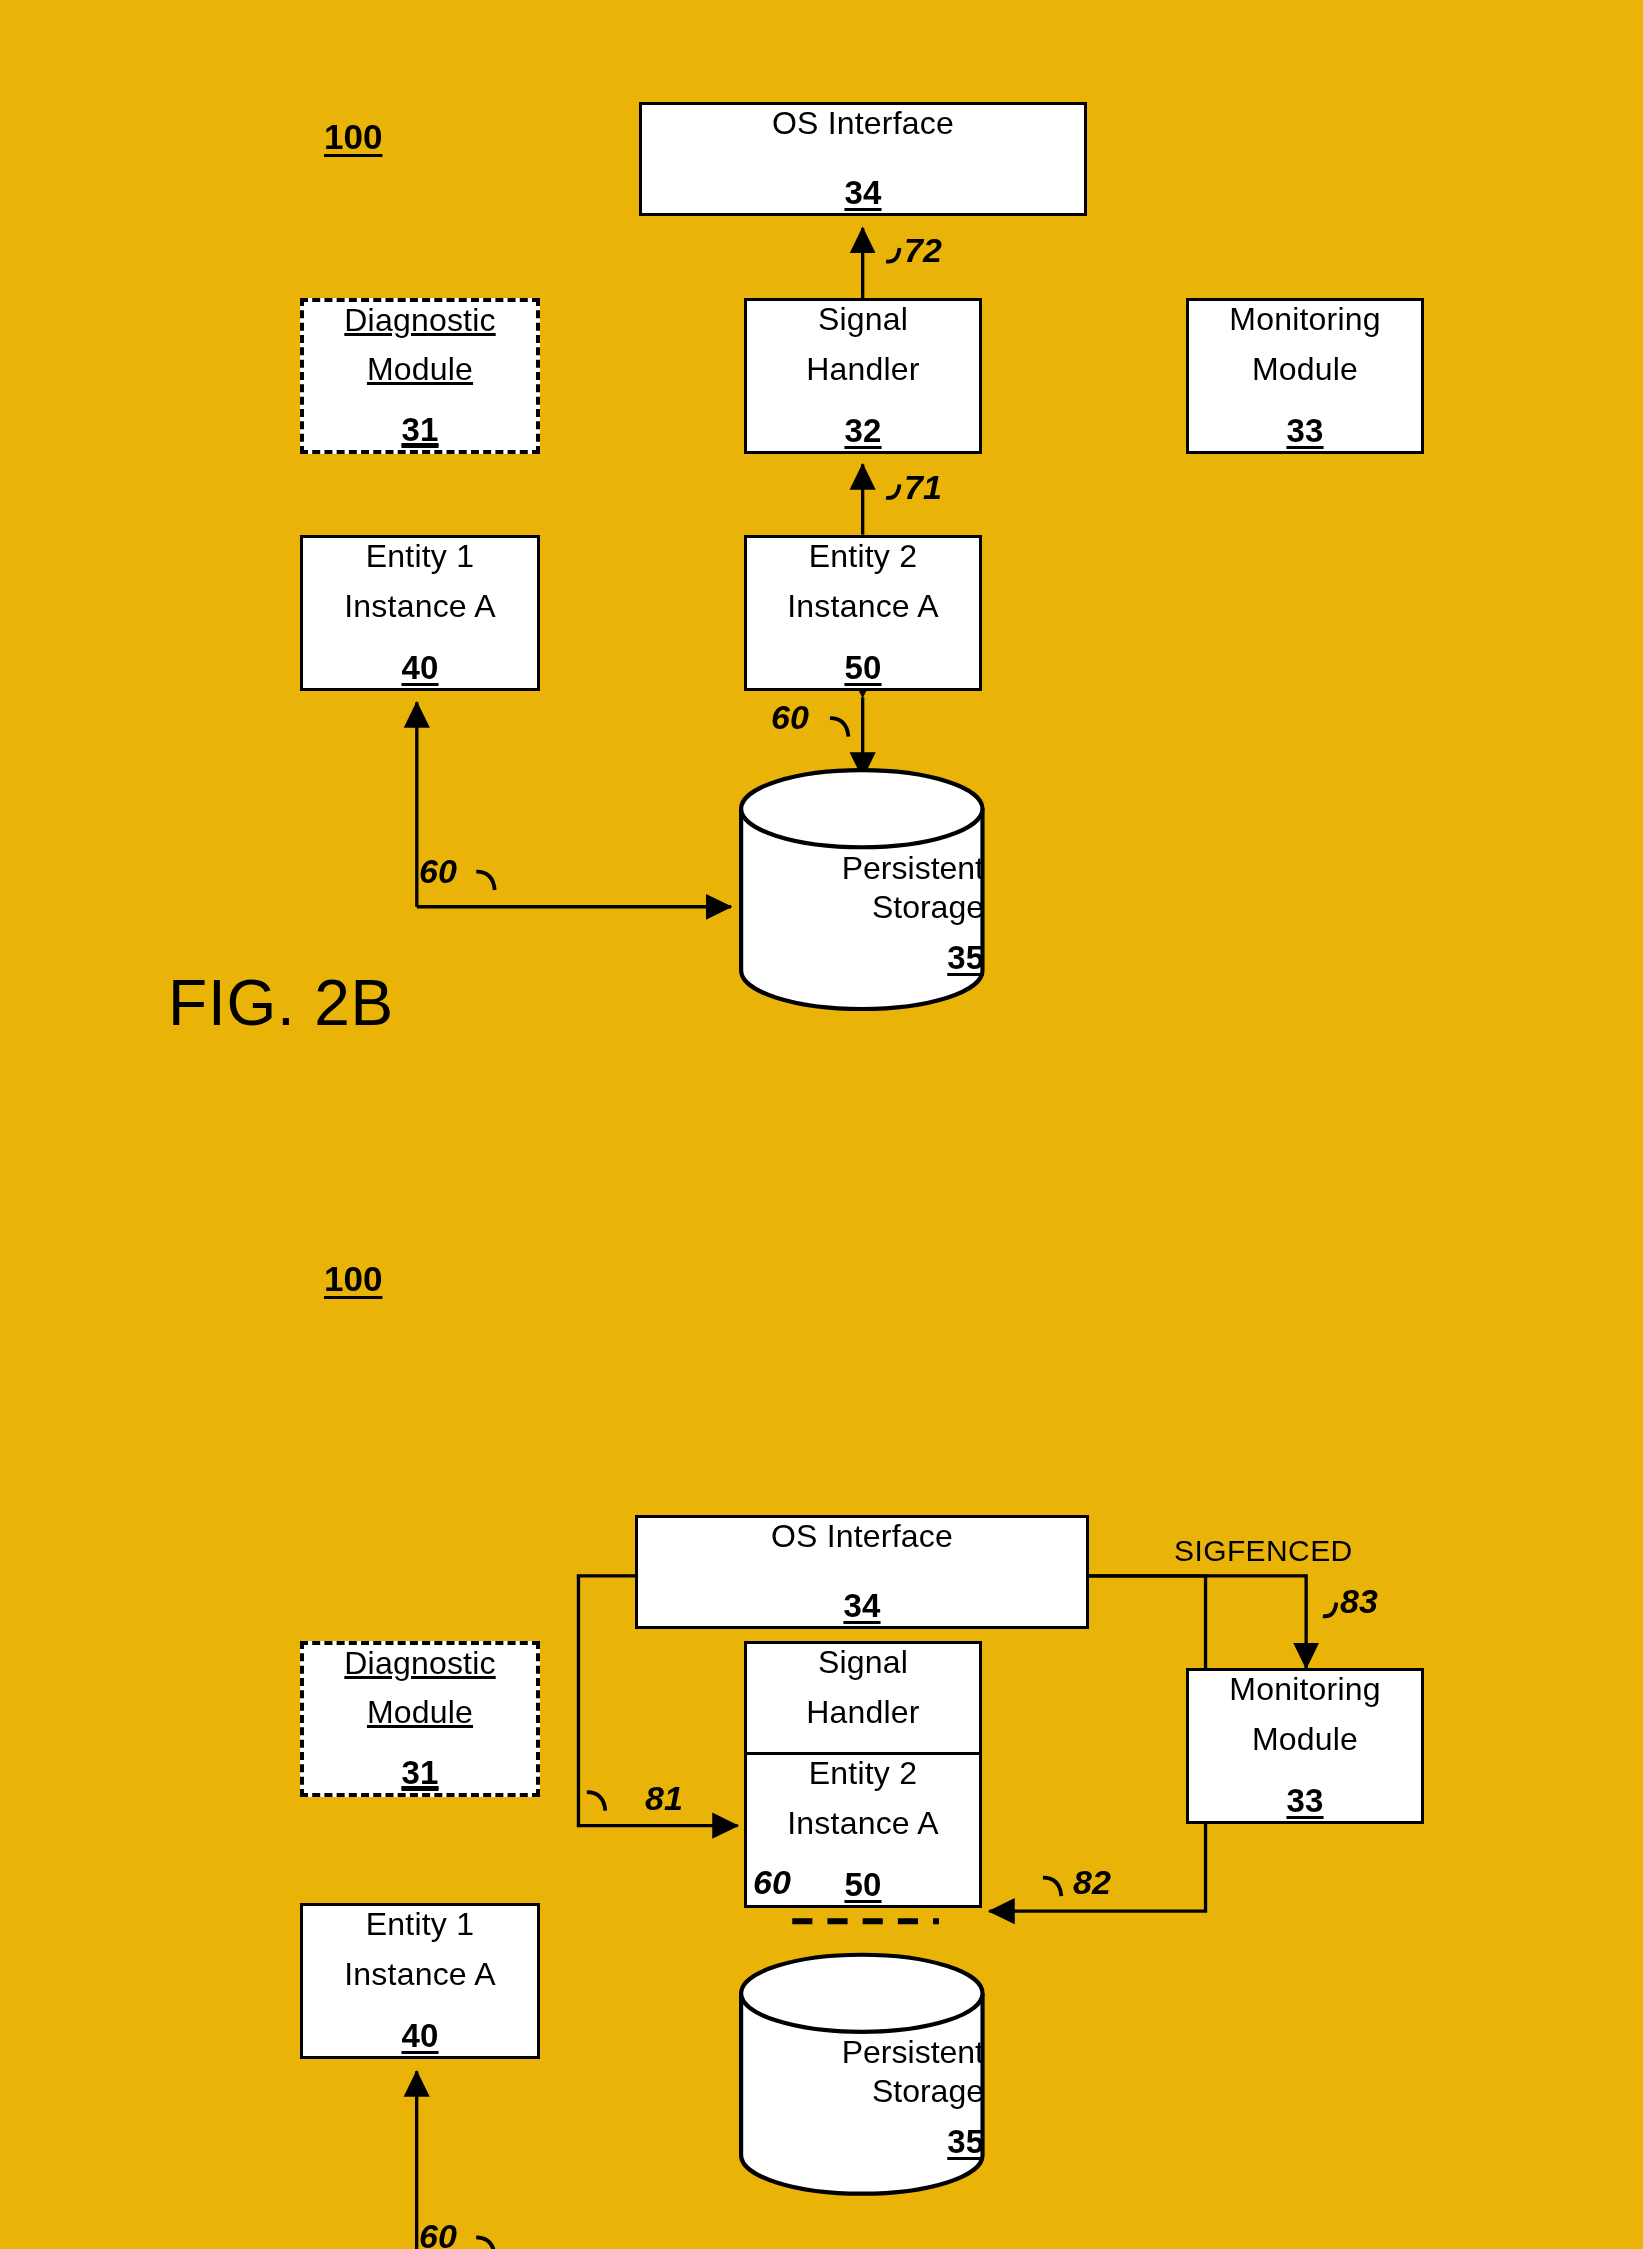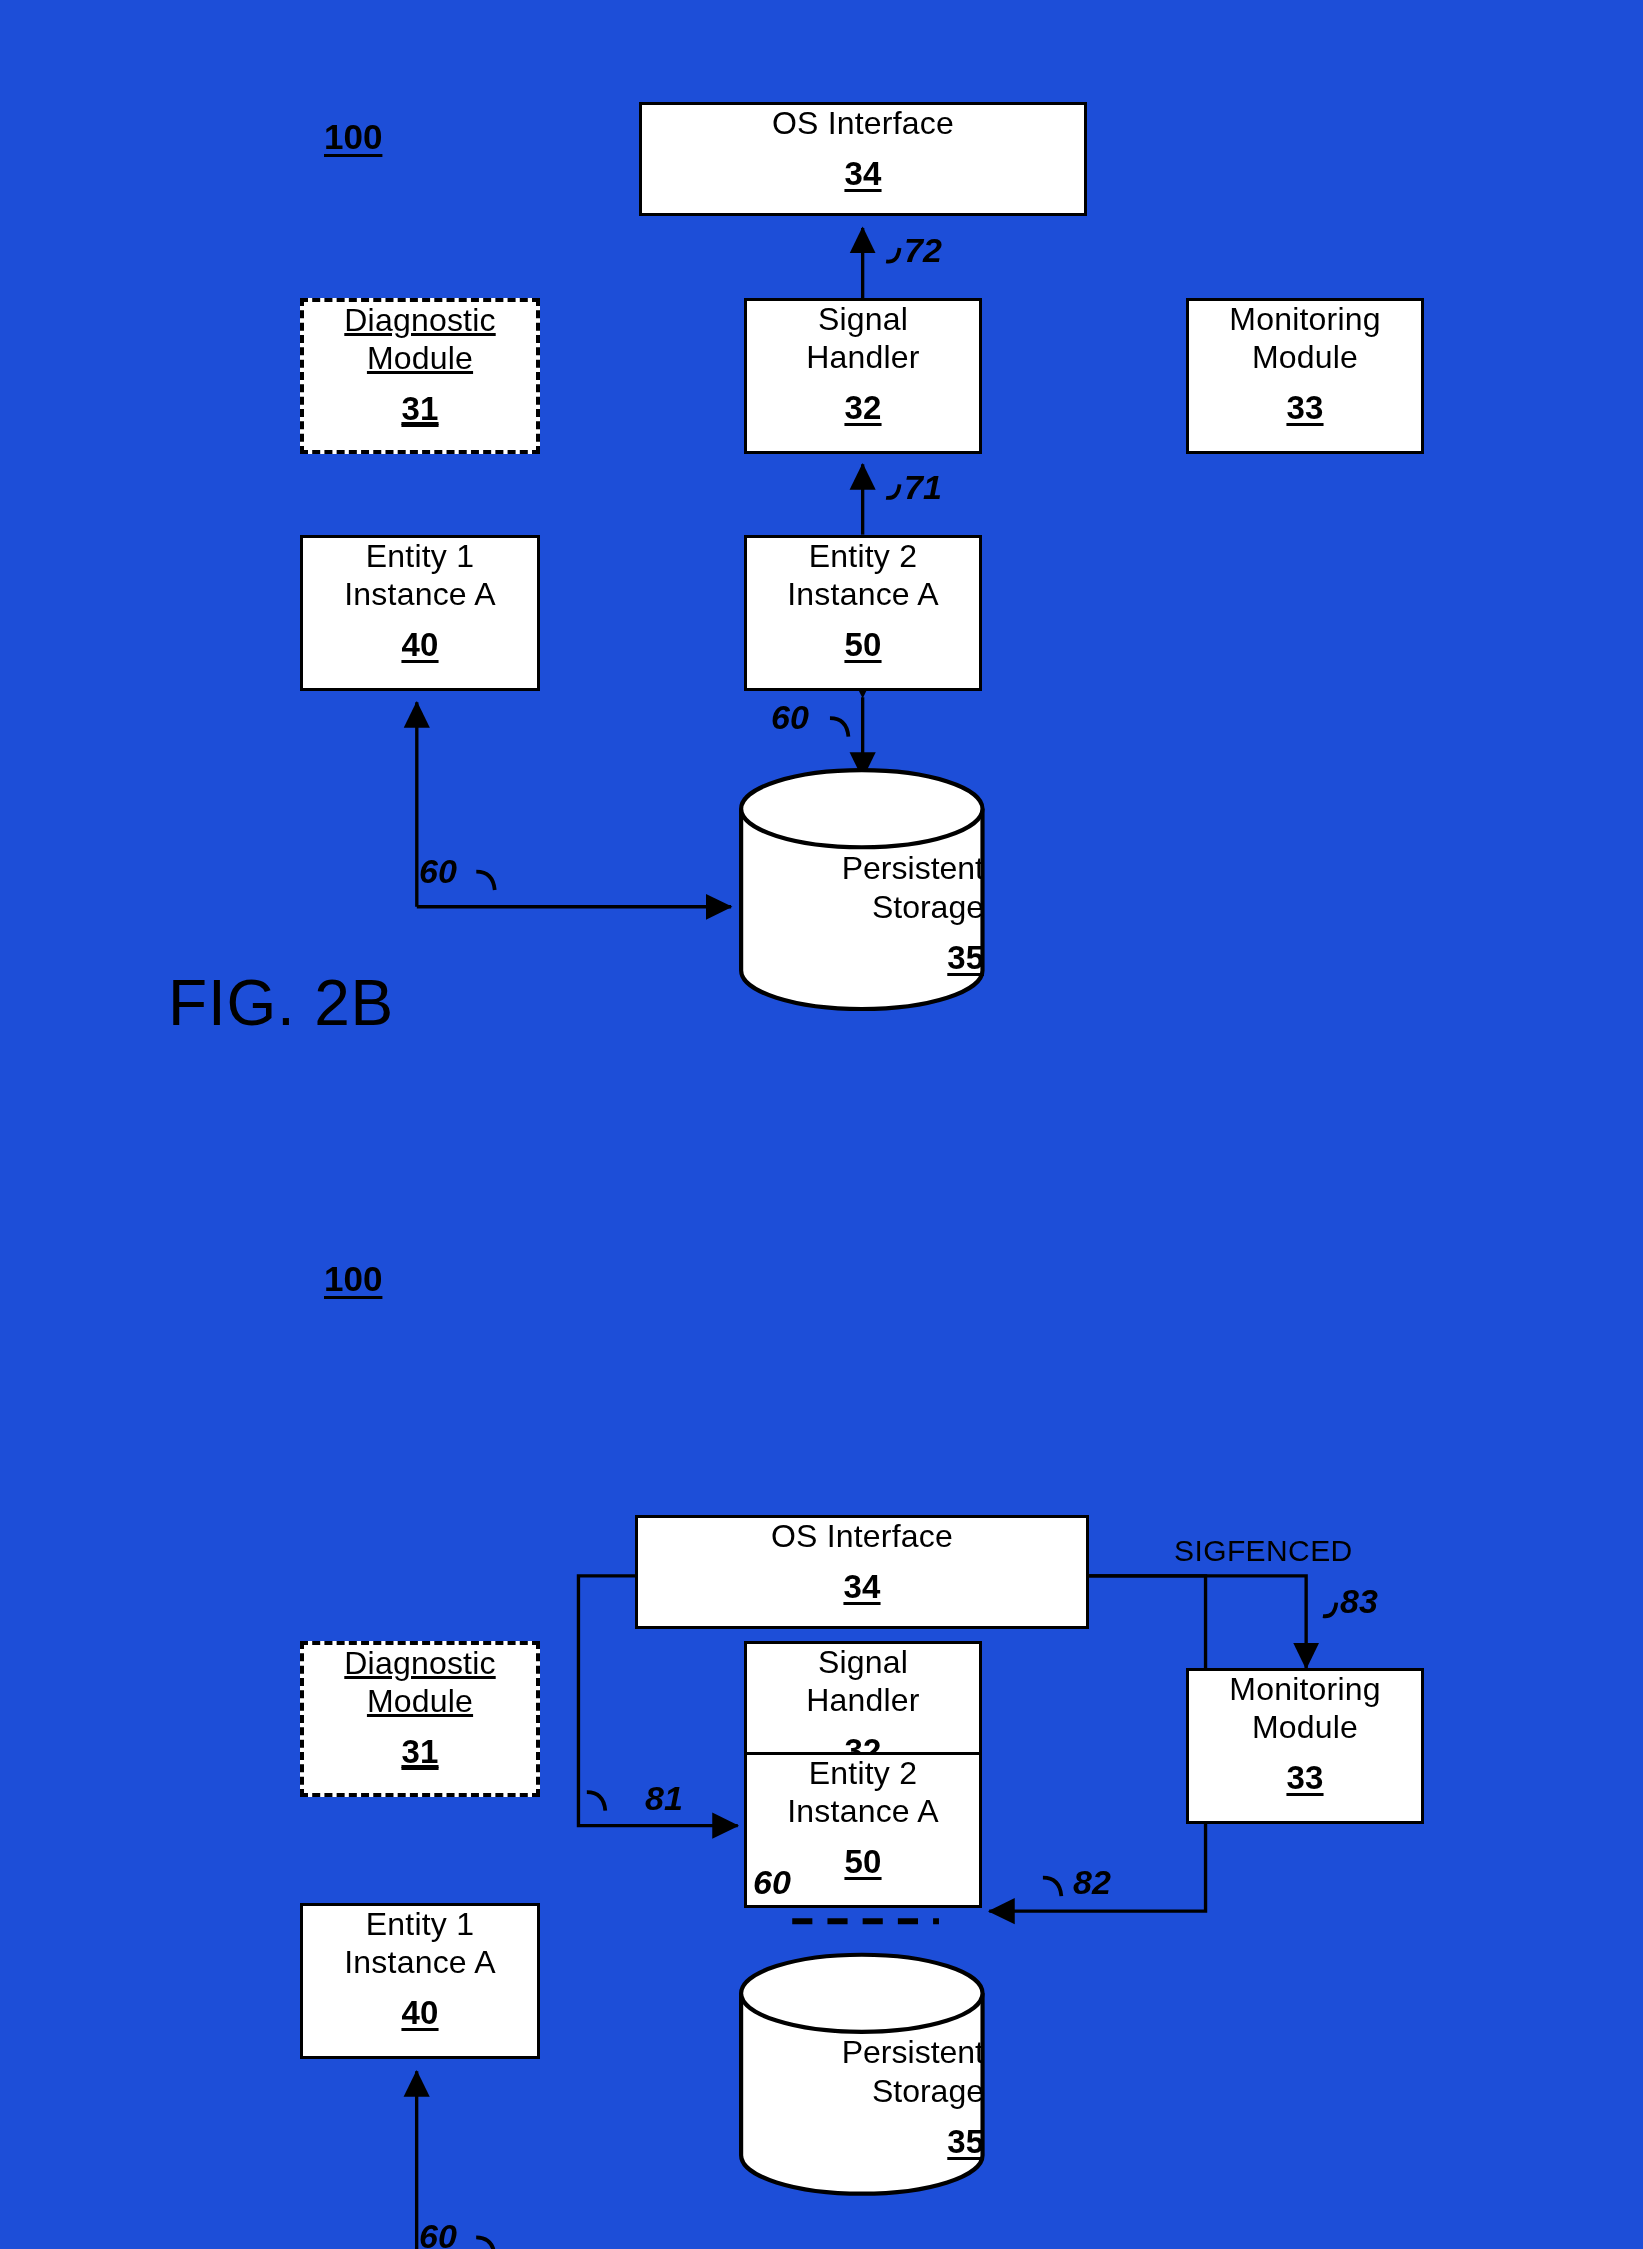--- a/index.html
+++ b/index.html
@@ -8,36 +8,36 @@
     background: #ffffff;
   }
   body {
     font-family: "Liberation Sans", sans-serif;
     color: #000000;
   }
   #page {
     position: relative;
     width: 1644px;
     height: 2250px;
-    background: #1d4ed8;
+    background: #eab308;
     overflow: hidden;
   }
   .fig { position: absolute; left: 0; top: 0; width: 1644px; height: 1123px; }
   .svg-layer { position: absolute; left: 0; top: 0; }
 
   
   .node {
     position: absolute;
     box-sizing: border-box;
     border: 3.4px solid #000;
     background: #fff;
     display: flex;
     flex-direction: column;
     align-items: center;
-    justify-content: flex-start;
+    justify-content: space-between;
     text-align: center;
     font-size: 32px;
     line-height: 1.18;
     letter-spacing: 0.2px;
   }
   .node.dashed {
     border-style: dashed;
     border-width: 4.2px;
     text-decoration: underline;
   }

